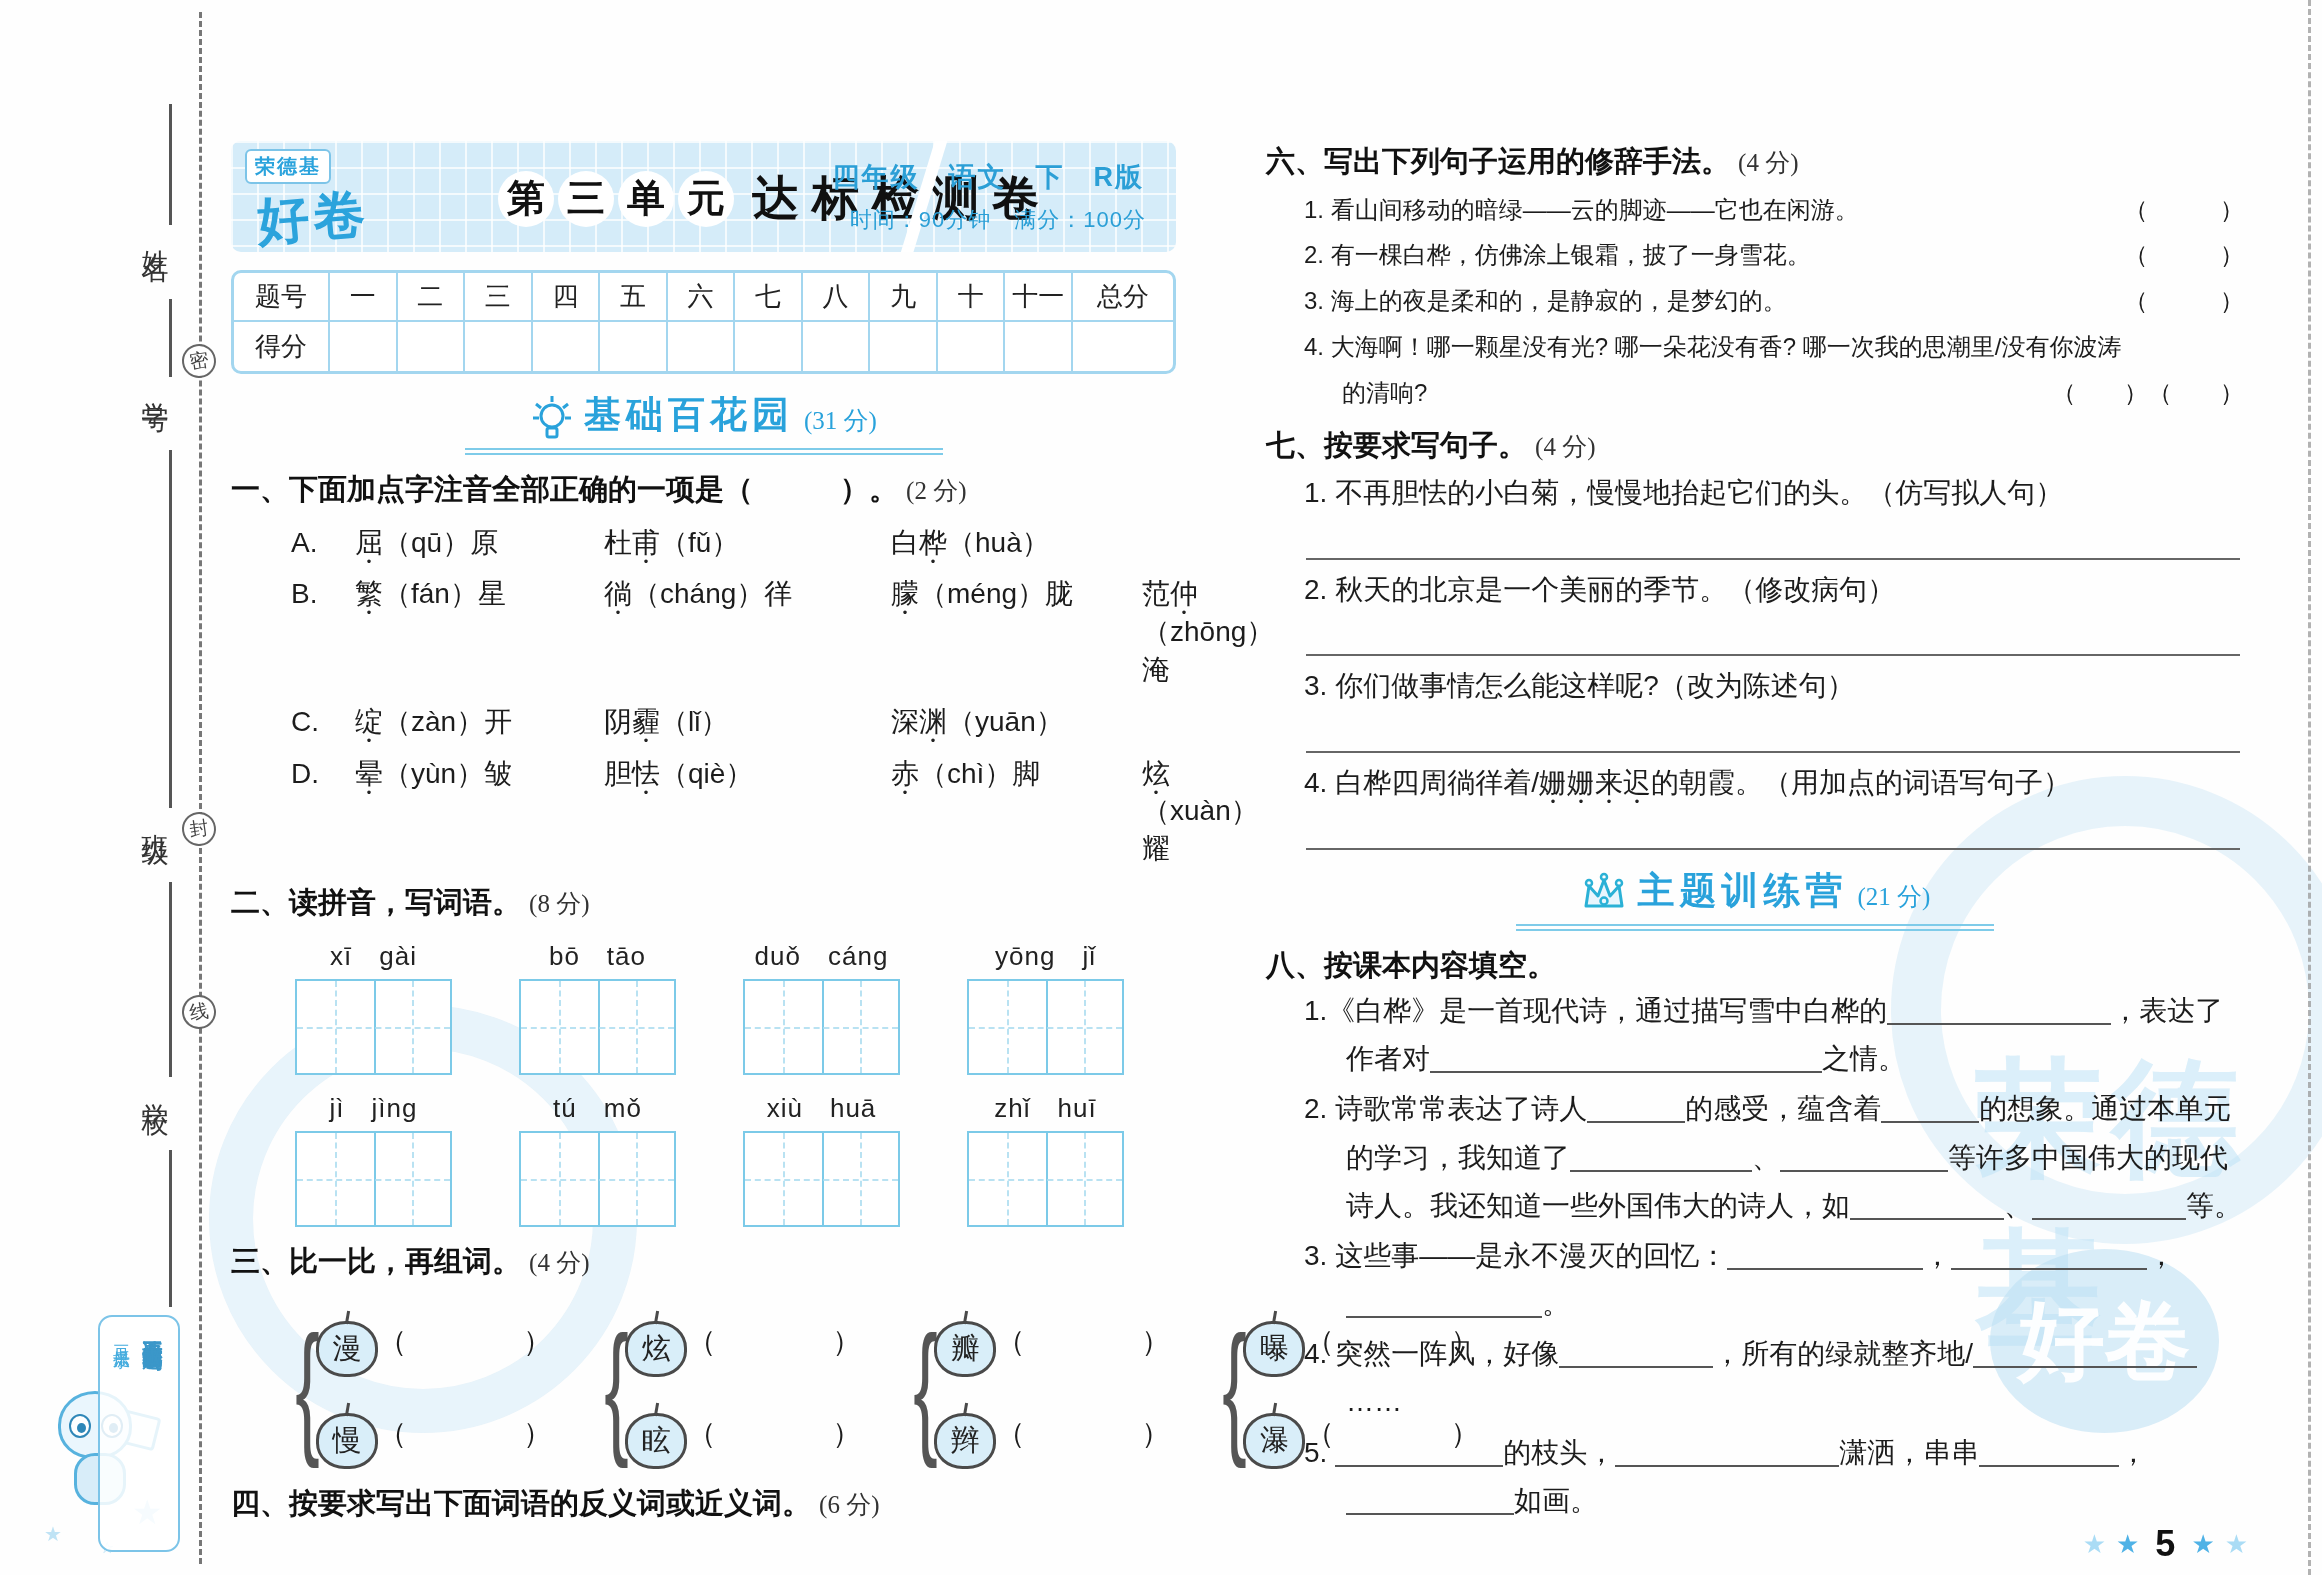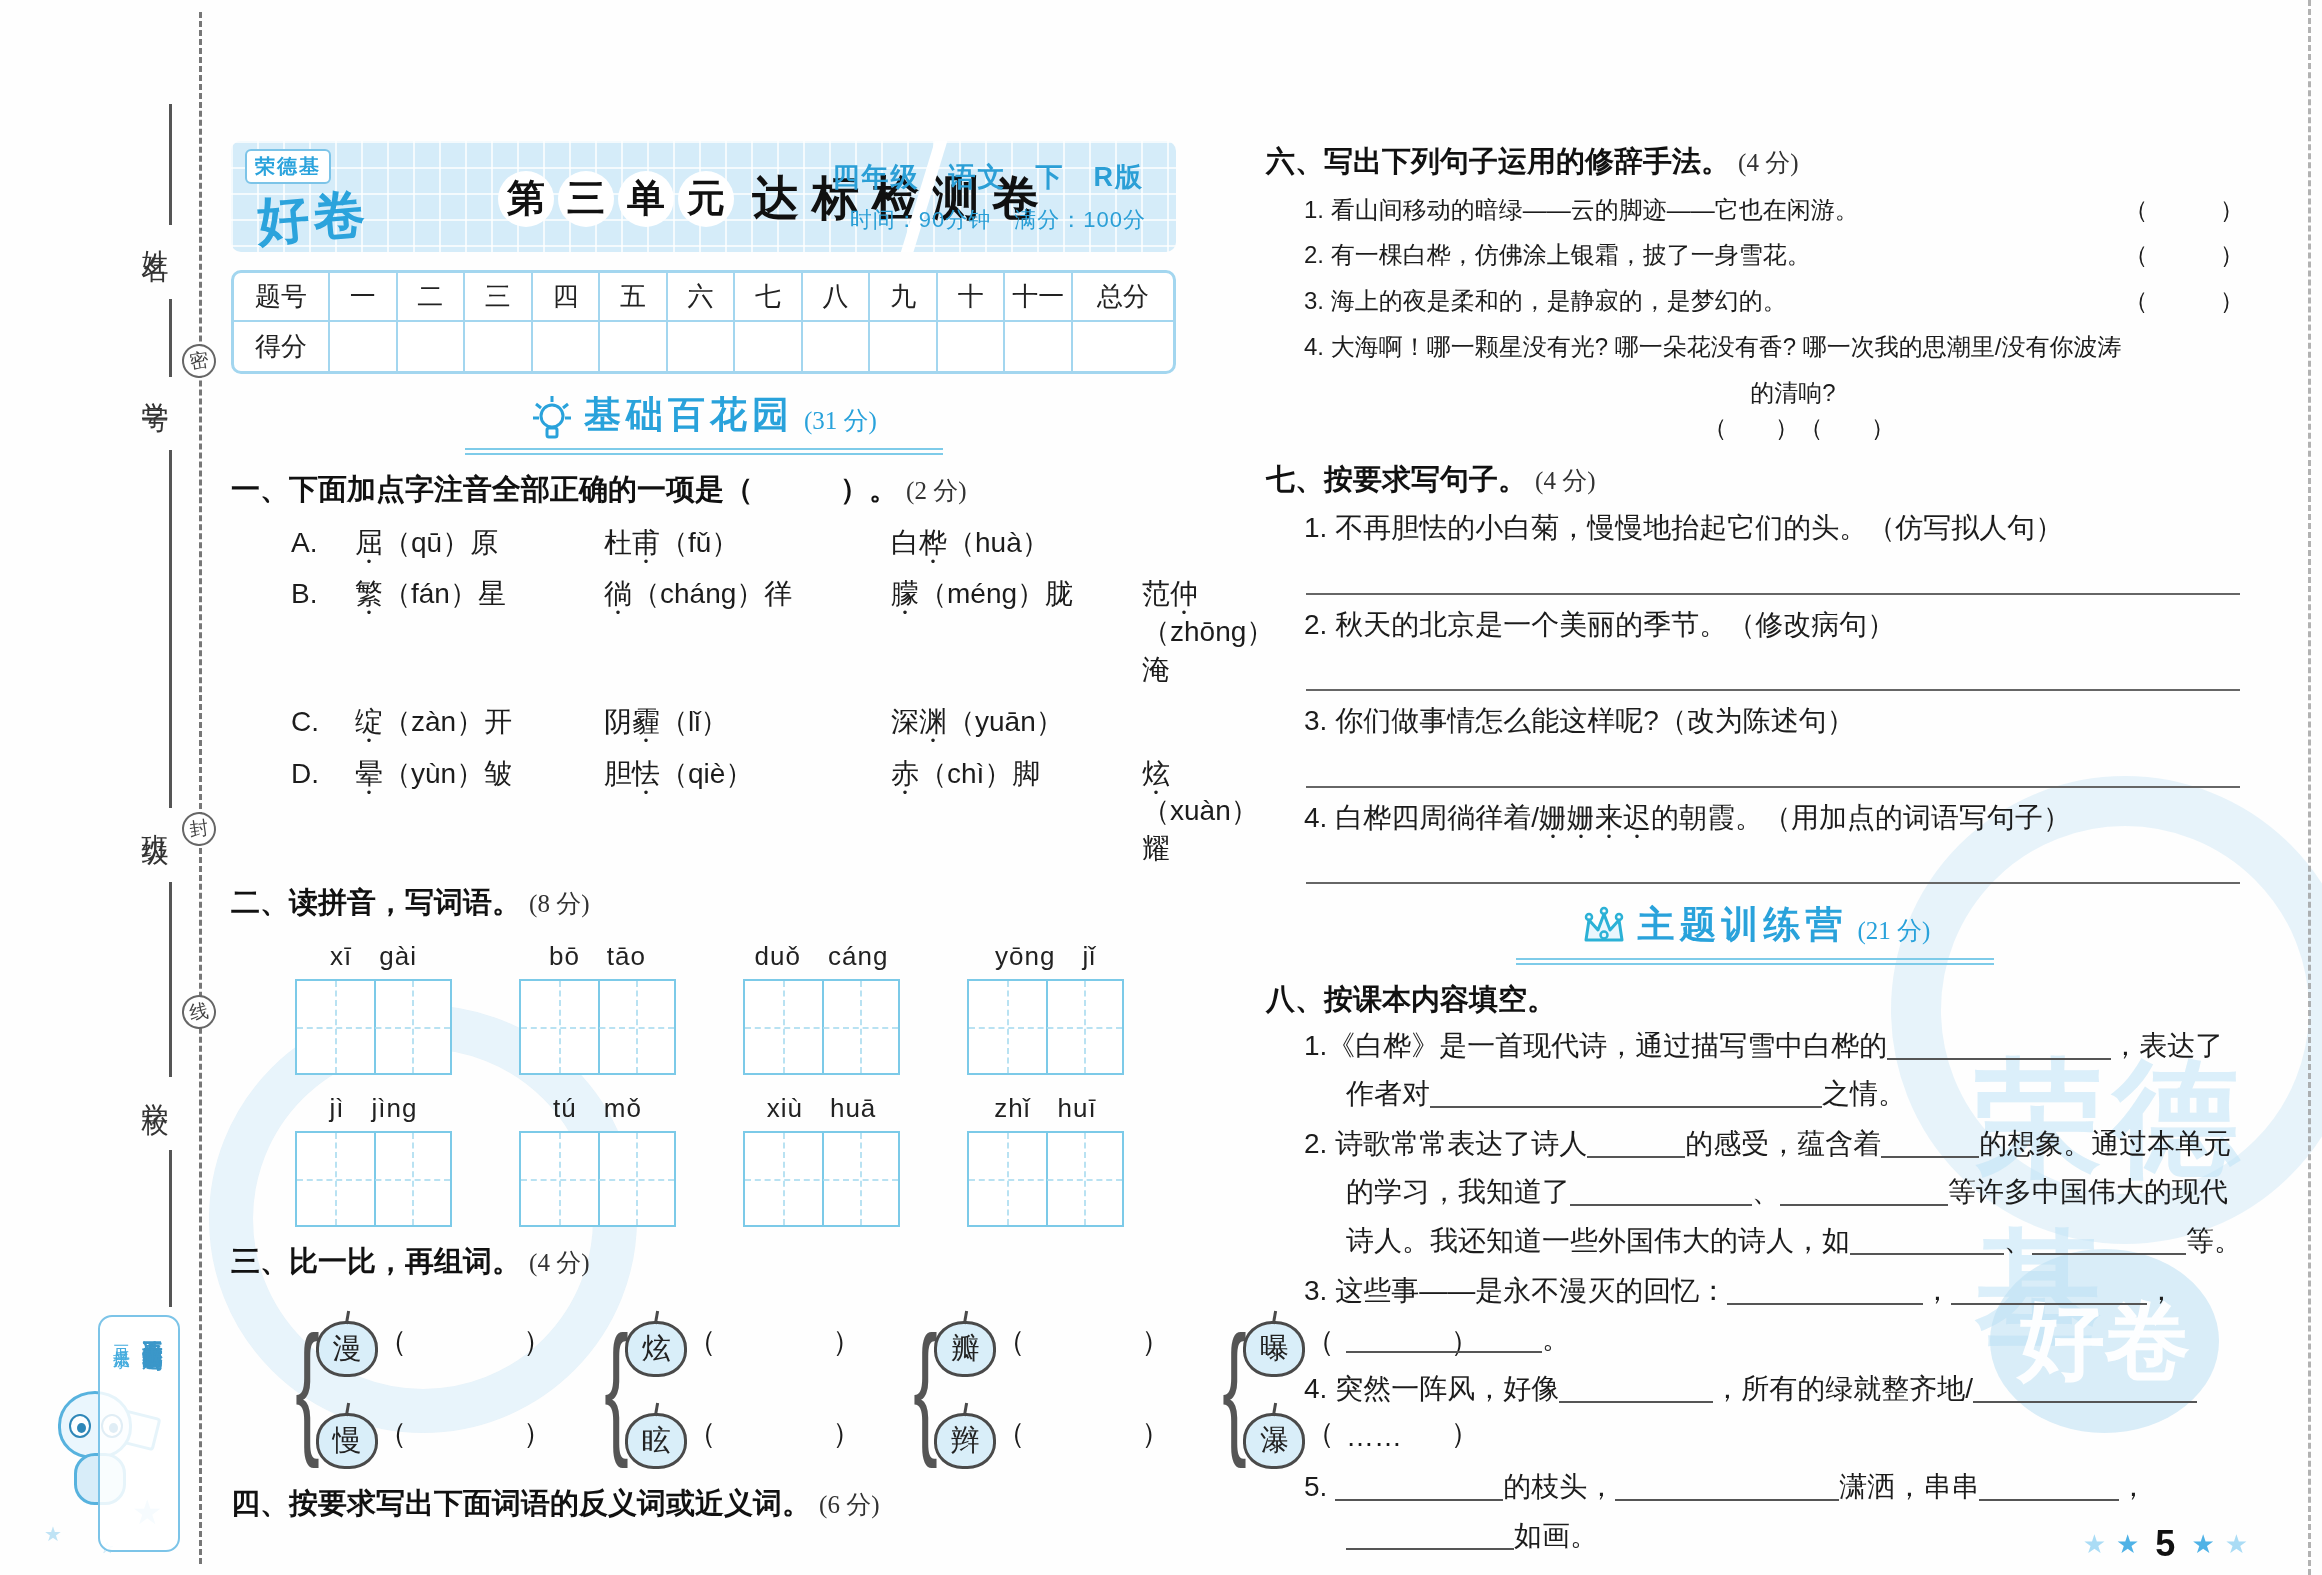--- a/index.html
+++ b/index.html
@@ -95,21 +95,21 @@
   .brace { font-size:147px; font-weight:100; color:#555; line-height:0.95; transform:scaleX(.5); margin-right:-16px; }
   .pair-stack { display:flex; flex-direction:column; gap:22px; }
   .pair-row { display:flex; align-items:center; font-size:29px; }
   .apple { position:relative; width:62px; height:56px; background:#d9eef9; border:3px solid #4a4a4a; border-radius:48% 48% 46% 46%;
     display:flex; align-items:center; justify-content:center; font-size:29px; color:#222; margin-top:14px; }
   .apple::before { content:""; position:absolute; top:-13px; left:48%; width:3px; height:13px; background:#4a4a4a; transform:rotate(10deg); }
 
   
   .q6-item { display:flex; justify-content:space-between; align-items:center; font-size:24px; margin:11px 0 0 38px; line-height:1.45; }
   .q6-item .paren { white-space:nowrap; margin-left:12px; }
-  .q6-cont { margin-left:76px;flex-direction:column; }
+  .q6-cont { margin-left:76px; }
   .q7-item-text { font-size:28px; margin:8px 0 0 38px; line-height:1.45; }
   .ans-line { border-bottom:2px solid #666; height:46px; margin:0 4px 10px 40px; }
   .q8-item { font-size:28px; margin:2px 0 0 38px; line-height:1.72; padding-left:42px; text-indent:-42px; }
   .q8-flex { position:relative; }
 
   
   .footer { position:absolute; right:74px; bottom:10px; z-index:2; display:flex; align-items:center; gap:10px; }
   .star { font-size:26px; }
   .page-num { font-size:36px; font-weight:bold; color:#111; margin:0 6px; }
 </style>

